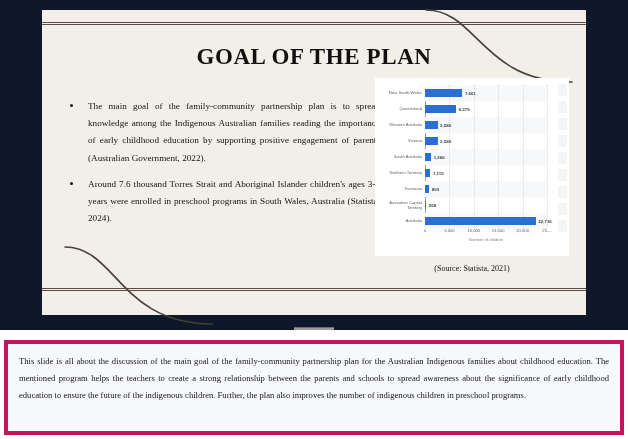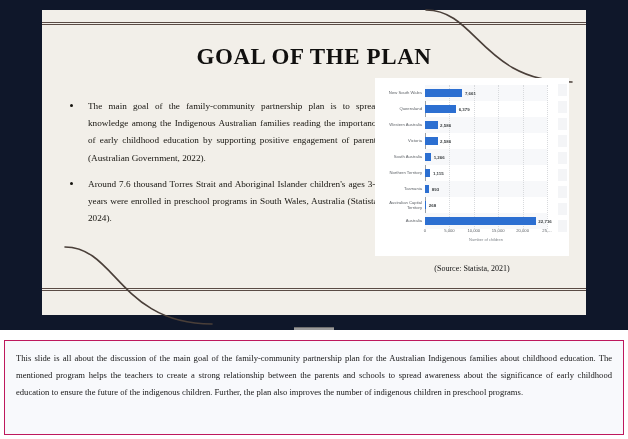--- a/index.html
+++ b/index.html
@@ -268,21 +268,21 @@
   }
 
   
   #notes-box {
     position: absolute;
     left: 4px;
     top: 340px;
     width: 620px;
     height: 95px;
     background: #f8f9fc;
-    border: 1px solid #be185d;
+    border: 4px solid #be185d;
     box-sizing: border-box;
   }
   #notes-text {
     margin: 0;
     padding: 9px 11px 0 11px;
     font-family: "Liberation Serif", serif;
     font-size: 8.6px;
     line-height: 17px;
     text-align: justify;
     color: #161616;

